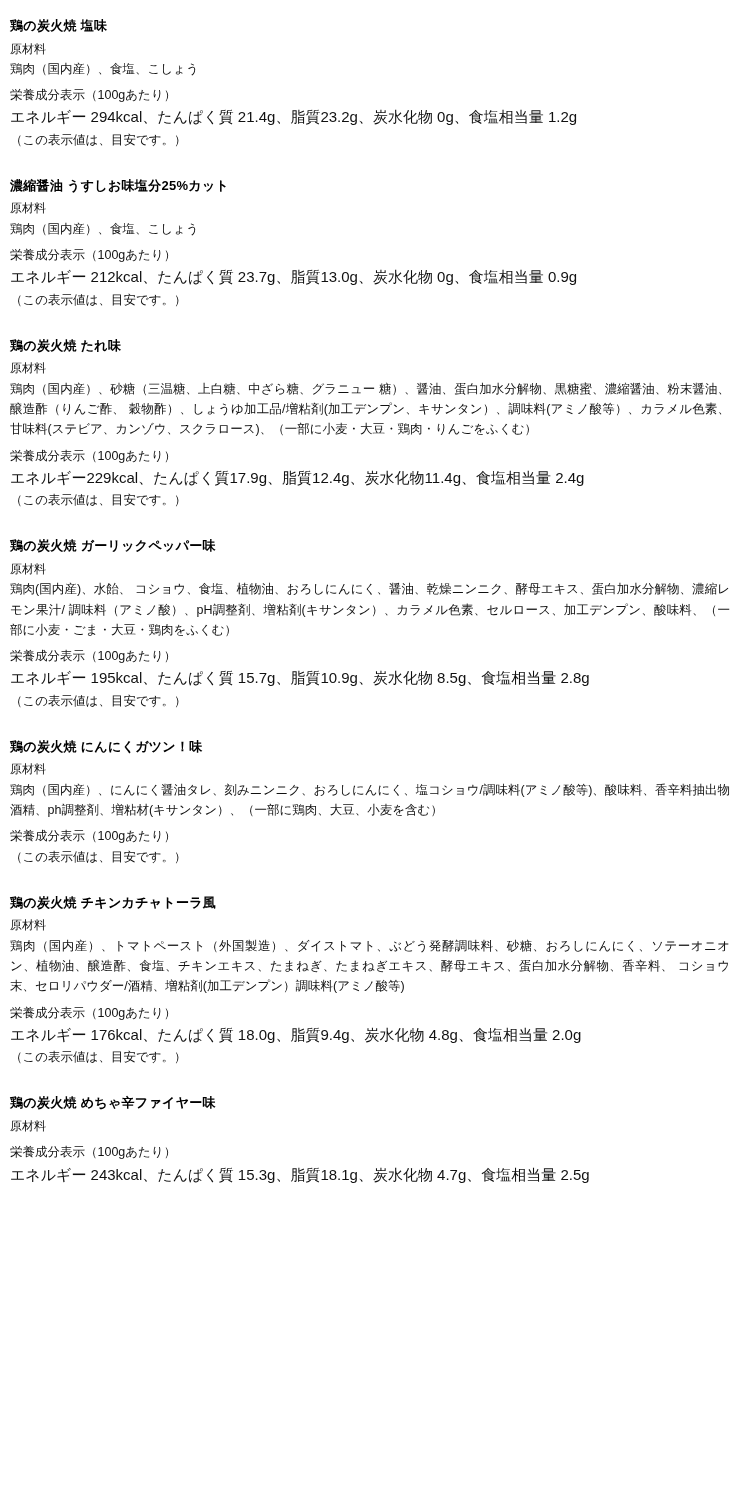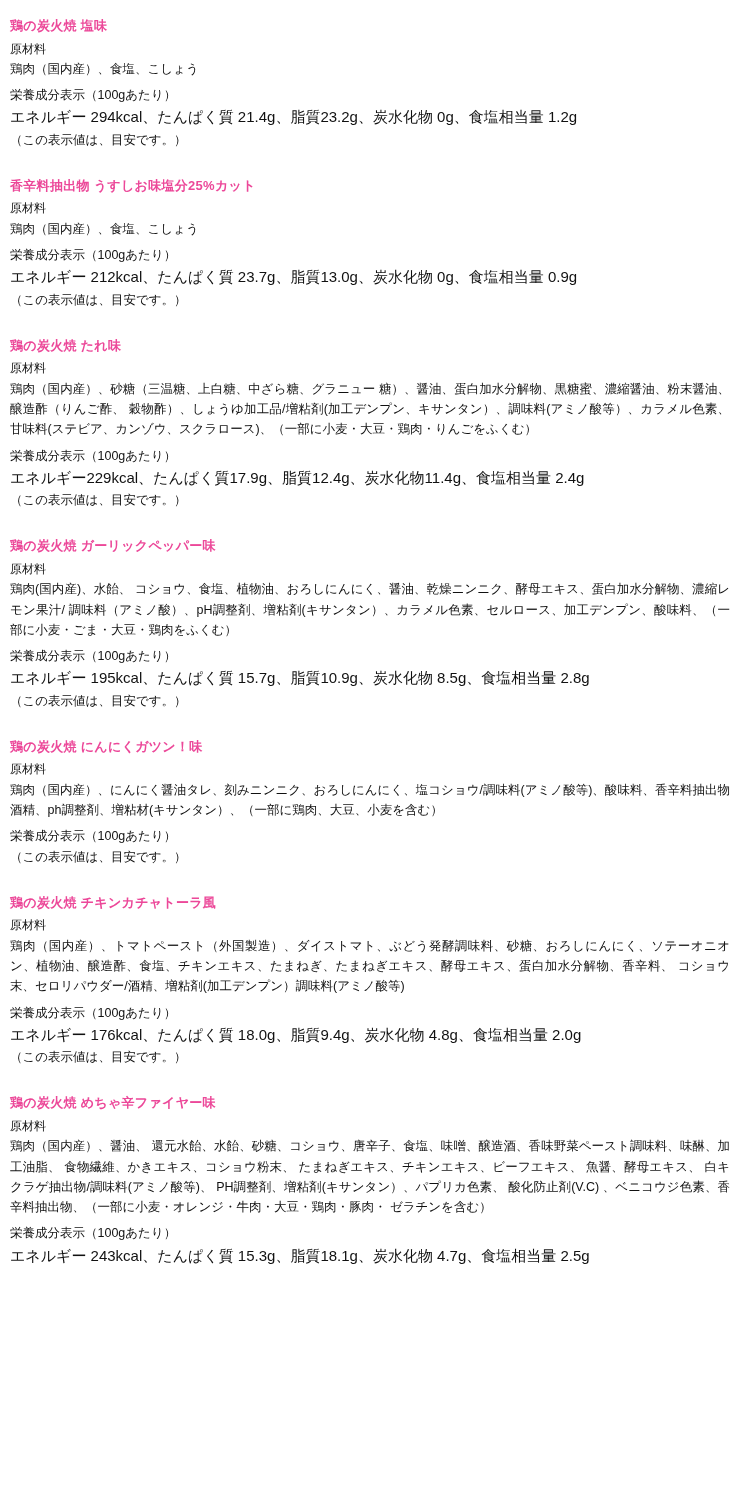--- a/index.html
+++ b/index.html
@@ -19,21 +19,21 @@
     box-sizing: border-box;
     padding: 16px 10px 14px 10px;
   }
   .product {
     margin: 0 0 26px 0;
   }
   .product:last-child {
     margin-bottom: 16px;
   }
   .prod-title {
-    color: #ec4899;
+    color: #000000;
     font-weight: bold;
     font-size: 13px;
     letter-spacing: 0.3px;
     margin: 0 0 4px 0;
     line-height: 1.5;
   }
   .section-label {
     margin: 0;
     font-size: 12px;
     line-height: 1.62;
@@ -69,21 +69,21 @@
   <div class="product">
     <div class="prod-title">鶏の炭火焼  塩味</div>
     <div class="section-label">原材料</div>
     <div class="body-text">鶏肉（国内産）、食塩、こしょう</div>
     <div class="nutri-label">栄養成分表示（100gあたり）</div>
     <div class="nutri-values">エネルギー  294kcal、たんぱく質  21.4g、脂質23.2g、炭水化物  0g、食塩相当量  1.2g</div>
     <div class="note">（この表示値は、目安です。）</div>
   </div>
 
   <div class="product">
-    <div class="prod-title">香辛料抽出物  うすしお味塩分25%カット</div>
+    <div class="prod-title">濃縮醤油  うすしお味塩分25%カット</div>
     <div class="section-label">原材料</div>
     <div class="body-text">鶏肉（国内産）、食塩、こしょう</div>
     <div class="nutri-label">栄養成分表示（100gあたり）</div>
     <div class="nutri-values">エネルギー  212kcal、たんぱく質  23.7g、脂質13.0g、炭水化物  0g、食塩相当量  0.9g</div>
     <div class="note">（この表示値は、目安です。）</div>
   </div>
 
   <div class="product">
     <div class="prod-title">鶏の炭火焼  たれ味</div>
     <div class="section-label">原材料</div>
@@ -115,18 +115,17 @@
     <div class="section-label">原材料</div>
     <div class="body-text">鶏肉（国内産）、トマトペースト（外国製造）、ダイストマト、ぶどう発酵調味料、砂糖、おろしにんにく、ソテーオニオン、植物油、醸造酢、食塩、チキンエキス、たまねぎ、たまねぎエキス、酵母エキス、蛋白加水分解物、香辛料、  コショウ末、セロリパウダー/酒精、増粘剤(加工デンプン）調味料(アミノ酸等)</div>
     <div class="nutri-label">栄養成分表示（100gあたり）</div>
     <div class="nutri-values">エネルギー  176kcal、たんぱく質  18.0g、脂質9.4g、炭水化物  4.8g、食塩相当量  2.0g</div>
     <div class="note">（この表示値は、目安です。）</div>
   </div>
 
   <div class="product">
     <div class="prod-title">鶏の炭火焼  めちゃ辛ファイヤー味</div>
     <div class="section-label">原材料</div>
-    <div class="body-text">鶏肉（国内産）、醤油、  還元水飴、水飴、砂糖、コショウ、唐辛子、食塩、味噌、醸造酒、香味野菜ペースト調味料、味醂、加  工油脂、  食物繊維、かきエキス、コショウ粉末、  たまねぎエキス、チキンエキス、ビーフエキス、  魚醤、酵母エキス、  白キクラゲ抽出物/調味料(アミノ酸等)、  PH調整剤、増粘剤(キサンタン）、パプリカ色素、  酸化防止剤(V.C)  、ベニコウジ色素、香辛料抽出物、（一部に小麦・オレンジ・牛肉・大豆・鶏肉・豚肉・  ゼラチンを含む）</div>
     <div class="nutri-label">栄養成分表示（100gあたり）</div>
     <div class="nutri-values">エネルギー  243kcal、たんぱく質  15.3g、脂質18.1g、炭水化物  4.7g、食塩相当量  2.5g</div>
   </div>
 
 </div>
 
 </body></html>

